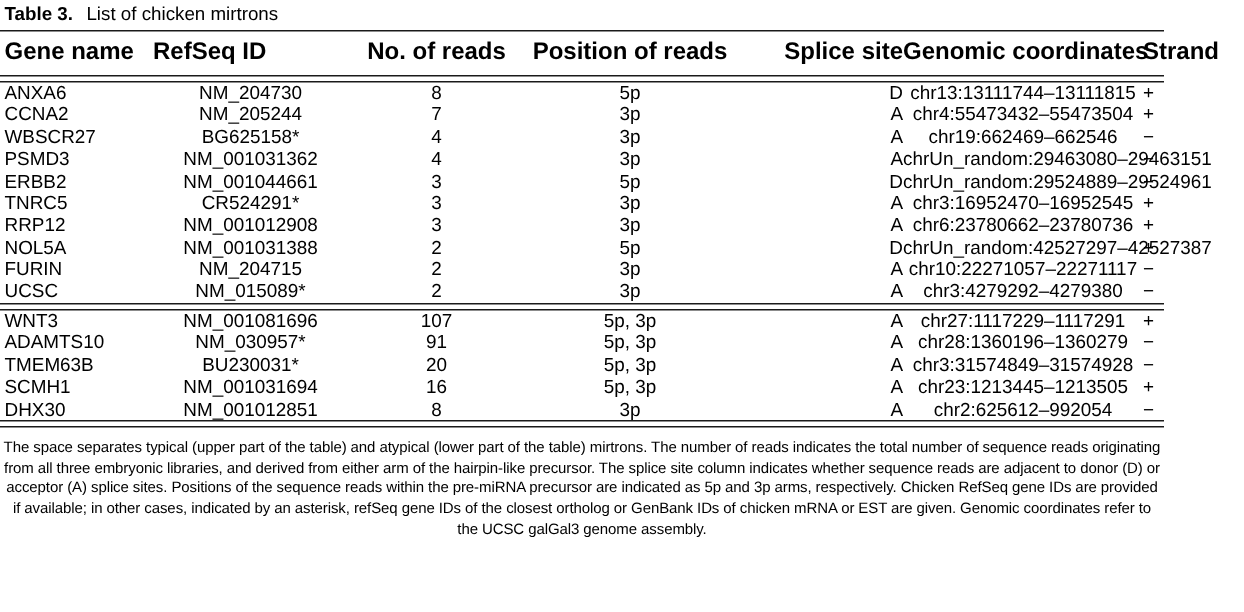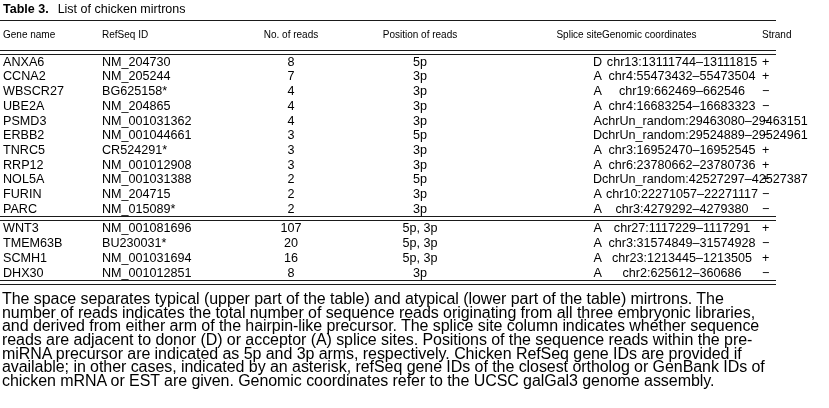--- a/index.html
+++ b/index.html
@@ -62,48 +62,48 @@
   }
   table.maintable th,
   table.maintable td {
     padding: 0;
     margin: 0;
     line-height: 14.7px;
     vertical-align: baseline;
     white-space: nowrap;
   }
   table.maintable th {
-    font-weight: normal;
-    font-size: 10px;
+    font-weight: bold;
+    font-size: 16px;
     padding-top: 7px;
     padding-bottom: 7px;
   }
   .c-gene   { width: 102px; text-align: left;   padding-left: 3px !important; }
-  .c-refseq { width: 130px; text-align: left; }
+  .c-refseq { width: 130px; text-align: center; }
   .c-reads  { width: 118px; text-align: center; }
   .c-pos    { width: 140px; text-align: center; }
   .c-splice { width: 112px; text-align: right; }
   .c-coord  { width: 160px; text-align: left; }
   .c-strand { width: 67px;  text-align: left; }
 
   th.c-refseq { text-align: left; padding-left: 0; }
   th.c-gene   { text-align: left; }
 
   td.c-refseq { padding-left: 8px; }
   td.c-coord  { text-align: center; }
 
   .sec-first > td { padding-top: 6px; }
   .sec-last  > td { padding-bottom: 5px; }
 
   
   .footnote {
-    font-size: 16px;
+    font-size: 10px;
     line-height: 13.6px;
     padding: 7px 2px 0 2px;
-    text-align: left;
+    text-align: center;
     letter-spacing: -0.06px;
   }
   .footnote p {
     margin: 0;
   }
 </style>
 </head>
 <body>
 
 <div class="table-wrap">
@@ -171,29 +171,20 @@
         <tr>
           <td class="c-gene">WBSCR27</td>
           <td class="c-refseq">BG625158*</td>
           <td class="c-reads">4</td>
           <td class="c-pos">3p</td>
           <td class="c-splice">A</td>
           <td class="c-coord">chr19:662469–662546</td>
           <td class="c-strand">−</td>
         </tr>
         <tr>
-          <td class="c-gene">UBE2A</td>
-          <td class="c-refseq">NM_204865</td>
-          <td class="c-reads">4</td>
-          <td class="c-pos">3p</td>
-          <td class="c-splice">A</td>
-          <td class="c-coord">chr4:16683254–16683323</td>
-          <td class="c-strand">−</td>
-        </tr>
-        <tr>
           <td class="c-gene">PSMD3</td>
           <td class="c-refseq">NM_001031362</td>
           <td class="c-reads">4</td>
           <td class="c-pos">3p</td>
           <td class="c-splice">A</td>
           <td class="c-coord">chrUn_random:29463080–29463151</td>
           <td class="c-strand">−</td>
         </tr>
         <tr>
           <td class="c-gene">ERBB2</td>
@@ -234,21 +225,21 @@
         <tr>
           <td class="c-gene">FURIN</td>
           <td class="c-refseq">NM_204715</td>
           <td class="c-reads">2</td>
           <td class="c-pos">3p</td>
           <td class="c-splice">A</td>
           <td class="c-coord">chr10:22271057–22271117</td>
           <td class="c-strand">−</td>
         </tr>
         <tr class=" sec-last">
-          <td class="c-gene">PARC</td>
+          <td class="c-gene">UCSC</td>
           <td class="c-refseq">NM_015089*</td>
           <td class="c-reads">2</td>
           <td class="c-pos">3p</td>
           <td class="c-splice">A</td>
           <td class="c-coord">chr3:4279292–4279380</td>
           <td class="c-strand">−</td>
         </tr>
       </tbody>
   </table>
 
@@ -268,20 +259,29 @@
         <tr class="sec-first">
           <td class="c-gene">WNT3</td>
           <td class="c-refseq">NM_001081696</td>
           <td class="c-reads">107</td>
           <td class="c-pos">5p, 3p</td>
           <td class="c-splice">A</td>
           <td class="c-coord">chr27:1117229–1117291</td>
           <td class="c-strand">+</td>
         </tr>
         <tr>
+          <td class="c-gene">ADAMTS10</td>
+          <td class="c-refseq">NM_030957*</td>
+          <td class="c-reads">91</td>
+          <td class="c-pos">5p, 3p</td>
+          <td class="c-splice">A</td>
+          <td class="c-coord">chr28:1360196–1360279</td>
+          <td class="c-strand">−</td>
+        </tr>
+        <tr>
           <td class="c-gene">TMEM63B</td>
           <td class="c-refseq">BU230031*</td>
           <td class="c-reads">20</td>
           <td class="c-pos">5p, 3p</td>
           <td class="c-splice">A</td>
           <td class="c-coord">chr3:31574849–31574928</td>
           <td class="c-strand">−</td>
         </tr>
         <tr>
           <td class="c-gene">SCMH1</td>
@@ -291,21 +291,21 @@
           <td class="c-splice">A</td>
           <td class="c-coord">chr23:1213445–1213505</td>
           <td class="c-strand">+</td>
         </tr>
         <tr class=" sec-last">
           <td class="c-gene">DHX30</td>
           <td class="c-refseq">NM_001012851</td>
           <td class="c-reads">8</td>
           <td class="c-pos">3p</td>
           <td class="c-splice">A</td>
-          <td class="c-coord">chr2:625612–360686</td>
+          <td class="c-coord">chr2:625612–992054</td>
           <td class="c-strand">−</td>
         </tr>
       </tbody>
   </table>
 
   <div class="rule-bottom"></div>
 
   <div class="footnote">
     <p>The space separates typical (upper part of the table) and atypical (lower part of the table) mirtrons. The number of reads indicates the total number of sequence reads originating from all three embryonic libraries, and derived from either arm of the hairpin-like precursor. The splice site column indicates whether sequence reads are adjacent to donor (D) or acceptor (A) splice sites. Positions of the sequence reads within the pre-miRNA precursor are indicated as 5p and 3p arms, respectively. Chicken RefSeq gene IDs are provided if available; in other cases, indicated by an asterisk, refSeq gene IDs of the closest ortholog or GenBank IDs of chicken mRNA or EST are given. Genomic coordinates refer to the UCSC galGal3 genome assembly.</p>
   </div>

